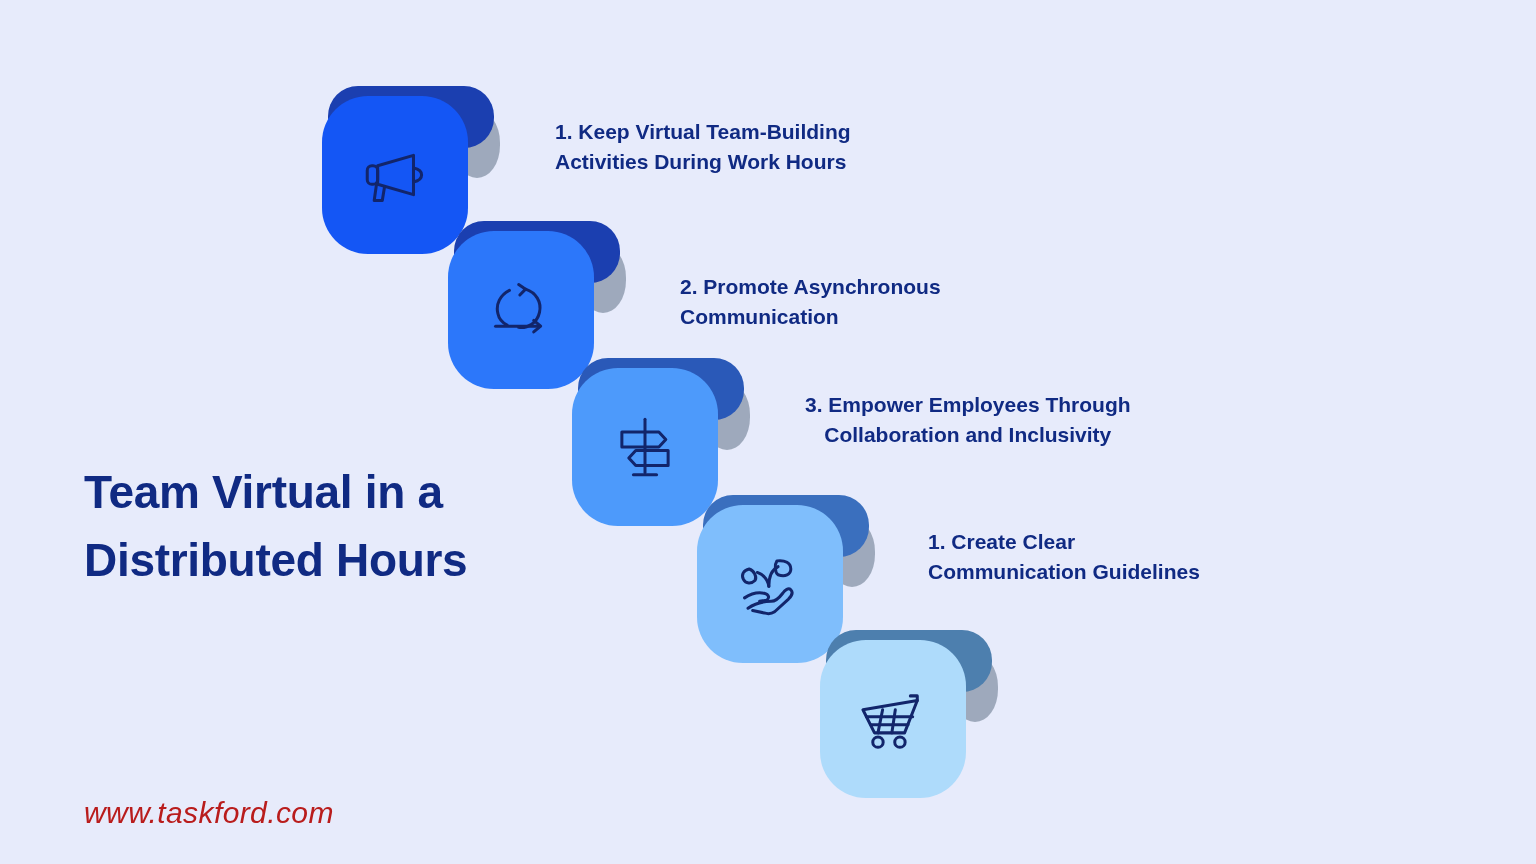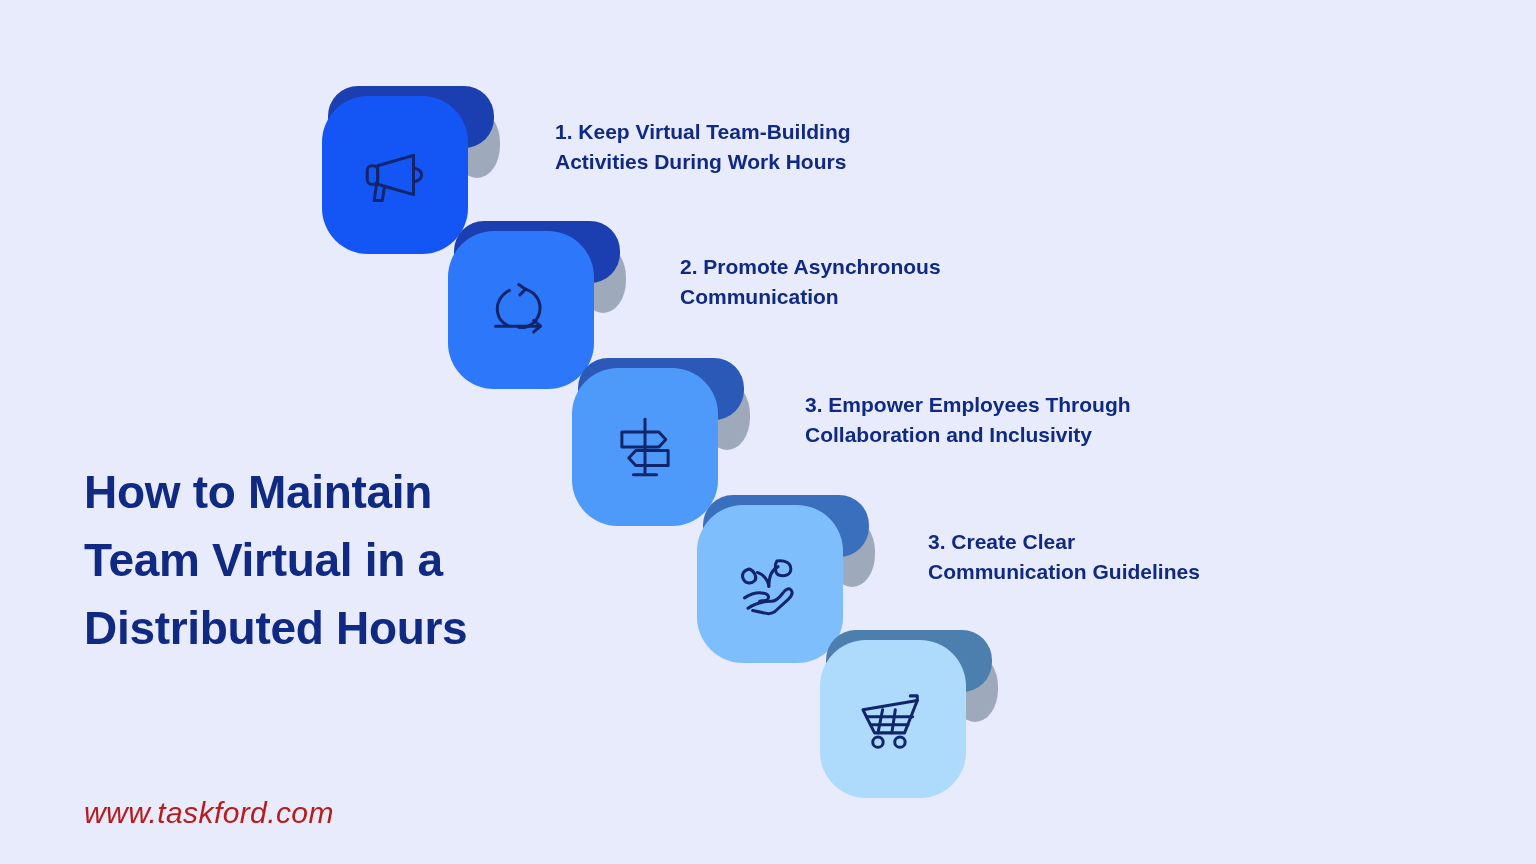--- a/index.html
+++ b/index.html
@@ -135,57 +135,57 @@
         <svg width="74" height="74" viewBox="0 0 64 64" fill="none" stroke="#12256b" stroke-width="2.6" stroke-linecap="round" stroke-linejoin="round">
           <path d="M36 14 C45 17 50 25 48 34 C46 43 38 48 30 47"></path>
           <path d="M22 15 C14 19 10 27 12 35 C13 40 16 43 20 45"></path>
           <path d="M30 10 L36 14 L31 19"></path>
           <path d="M10 46 L48 46"></path>
           <path d="M43 41 L49 46 L43 51"></path>
         </svg>
       </span>
     </div>
   </div>
-  <div class="item-label" style="left:680px; top:252px;">2. Promote Asynchronous
+  <div class="item-label" style="left:680px; top:272px;">2. Promote Asynchronous
 Communication</div>
 
   <div class="card-group" style="left:572px; top:350px;">
     <div class="curl-shadow" style="background: rgb(154, 165, 184);"></div>
     <div class="curl" id="curl3" style="background: rgb(42, 89, 184);"></div>
     <div class="tile" id="tile3" style="background: rgb(77, 154, 251);">
       <span>
         <svg width="74" height="74" viewBox="0 0 64 64" fill="none" stroke="#12256b" stroke-width="2.6" stroke-linecap="round" stroke-linejoin="round">
           <path d="M32 8 L32 54"></path>
           <path d="M12 19 L44 19 L50 25.5 L44 32 L12 32 Z"></path>
           <path d="M52 35 L24 35 L18 41.5 L24 48 L52 48 Z"></path>
           <path d="M22 56 L42 56"></path>
         </svg>
       </span>
     </div>
   </div>
-  <div class="item-label" style="left:805px; top:390px;">3. Empower Employees Through
+  <div class="item-label" style="left:805px; top:390px;text-align:center;">3. Empower Employees Through
 Collaboration and Inclusivity</div>
 
   <div class="card-group" style="left:697px; top:487px;">
     <div class="curl-shadow" style="background: rgb(154, 165, 184);"></div>
     <div class="curl" id="curl4" style="background: rgb(58, 111, 190);"></div>
     <div class="tile" id="tile4" style="background: rgb(127, 190, 252);">
       <span>
         <svg width="74" height="74" viewBox="0 0 64 64" fill="none" stroke="#12256b" stroke-width="2.6" stroke-linecap="round" stroke-linejoin="round">
           <path d="M31 34 C31 26 33 20 39 17"></path>
           <path d="M31 34 C30 28 27 24 21 22"></path>
           <path d="M38 12 C45 11 50 14 50 19 C50 24 45 26 39 24 C36 22 36 15 38 12 Z"></path>
           <path d="M14 19 C9 20 7 24 9 28 C11 32 16 32 19 29 C21 26 18 20 14 19 Z"></path>
           <path d="M10 44 C16 40 22 39 27 40 C31 41 32 44 29 46 L23 47"></path>
           <path d="M13 53 C20 48 27 47 33 47 C37 47 40 44 43 40 C45 37 48 35 50 37 C52 39 51 42 48 45 L36 56 C33 58 30 58 27 57 L17 55"></path>
         </svg>
       </span>
     </div>
   </div>
-  <div class="item-label" style="left:928px; top:527px;">3. Create Clear
+  <div class="item-label" style="left:928px; top:527px;">1. Create Clear
 Communication Guidelines</div>
 
   <div class="card-group" style="left:820px; top:622px;">
     <div class="curl-shadow" style="background: rgb(154, 165, 184);"></div>
     <div class="curl" id="curl5" style="background: rgb(77, 127, 174);"></div>
     <div class="tile" id="tile5" style="background: rgb(174, 219, 251);">
       <span>
         <svg width="74" height="74" viewBox="0 0 64 64" fill="none" stroke="#12256b" stroke-width="2.6" stroke-linecap="round" stroke-linejoin="round">
           <path d="M47 12 L53 12 L53 16"></path>
           <path d="M53 16 L42 44 L16 44 L6 24 Z"></path>
@@ -194,20 +194,19 @@
           <path d="M23 24 L19 44"></path>
           <path d="M34 24 L31 44"></path>
           <circle cx="19" cy="52" r="4.5"></circle>
           <circle cx="38" cy="52" r="4.5"></circle>
         </svg>
       </span>
     </div>
   </div>
 
   <div id="title">
-    <span class="tline">How to Maintain</span>
     <span class="tline">Team Virtual in a</span>
     <span class="tline">Distributed Hours</span>
   </div>
 
   <div id="footer-url">www.taskford.com</div>
 
 </div>
 
 </body></html>

